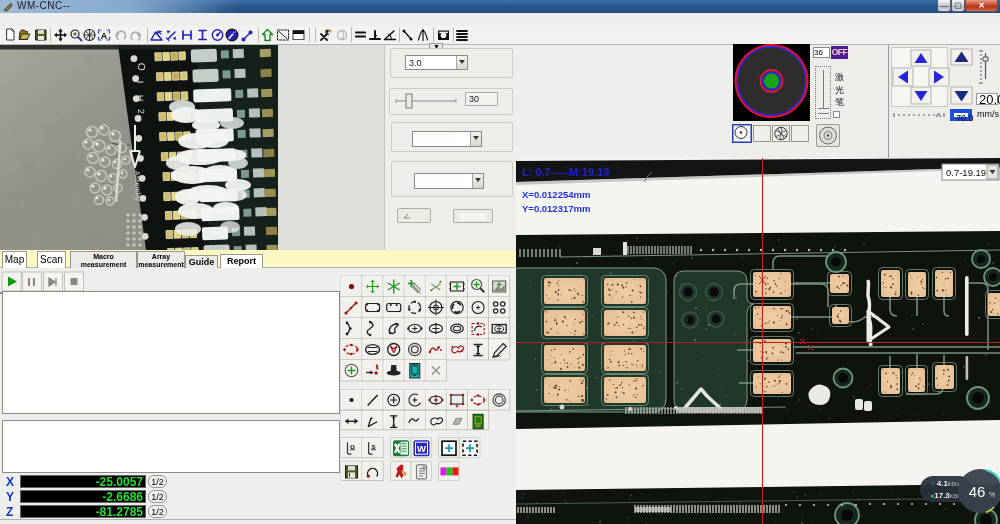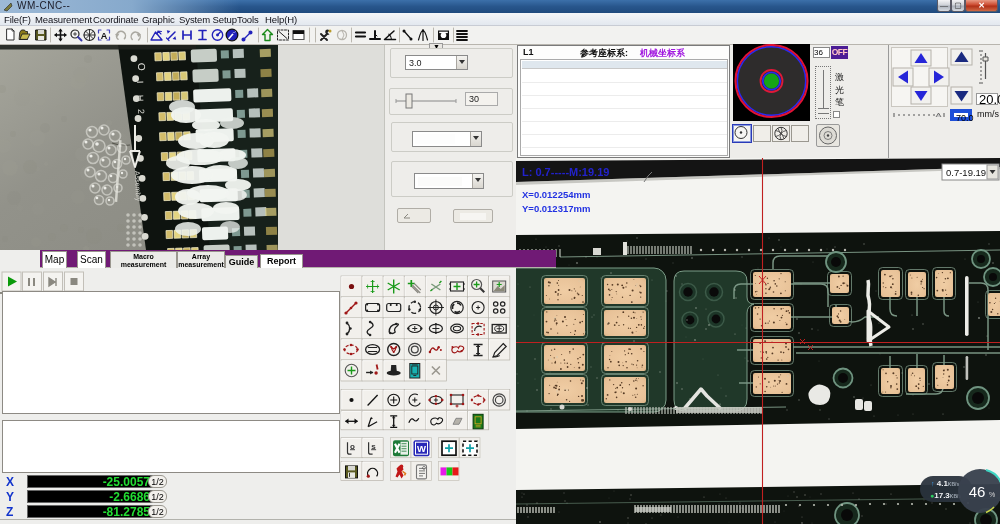--- a/index.html
+++ b/index.html
@@ -22,49 +22,40 @@
 #menubar span{position:absolute;top:0px;line-height:13px;}
 
 #toolbar{left:0;top:26px;width:1000px;height:19px;background:#f2f2f0;border-bottom:1px solid #b8b5ae;}
 
 .panel{background:#eeedea;}
 .gbox{position:absolute;border:1px solid #ccccc6;border-radius:2px;background:#eeedea;}
 .combo{position:absolute;background:#fff;border:1px solid #8a8a8a;font-size:9px;color:#222;}
 .combo .arr{position:absolute;right:0;top:0;bottom:0;width:11px;background:linear-gradient(180deg,#f4f3f0,#d9d6cf);border-left:1px solid #a9a6a0;}
 .combo .arr:after{content:"";position:absolute;left:2px;top:4px;border:3px solid transparent;border-top:4px solid #333;}
 
-#tabbar{left:0;top:250px;width:516px;height:18px;background:#701a75;border-bottom:1px solid #b5b2aa;margin-left:40px;}
+#tabbar{left:0;top:250px;width:516px;height:18px;background:#fef9c3;border-bottom:1px solid #b5b2aa;}
 .tab{position:absolute;top:1px;height:17px;background:#ebebe8;border:1px solid #9a978f;border-bottom:none;font-size:11px;text-align:center;color:#000;}
 
 .axis{position:absolute;left:4px;width:336px;height:13px;}
 .axis .lbl{position:absolute;left:2px;top:0;color:#1133cc;font-weight:bold;font-size:12px;}
-.axis .val{position:absolute;left:16px;top:0;width:126px;height:13px;background:#000;color:#22dd33;font-weight:bold;font-size:12px;text-align:right;line-height:13px;padding-right:2px;border:1px solid #666;margin-left:7px;}
+.axis .val{position:absolute;left:16px;top:0;width:126px;height:13px;background:#000;color:#22dd33;font-weight:bold;font-size:12px;text-align:right;line-height:13px;padding-right:2px;border:1px solid #666;}
 .axis .half{position:absolute;left:144px;top:0;width:19px;height:13px;background:#f2f0ec;border:1px solid #9a978f;font-size:9px;text-align:center;line-height:12px;border-radius:6px;}
 .listbox{position:absolute;background:#fff;border:1px solid #8d8a84;}
 </style>
 </head>
 <body>
 <div id="stage">
   <div id="titlebar" class="abs"></div>
   <div id="titlegrad" class="abs"></div>
   <svg class="abs" style="left:3px;top:2px" width="10" height="10">
       <path d="M1 8 L8 1 L9 4 L4 9 Z" fill="#7a7a3a" stroke="#333" stroke-width="0.7"></path>
     </svg>
   <div id="titletxt" class="abs">WM-CNC--</div>
   <div id="winbtns" class="abs"><span class="wbtn" style="width:14px">—</span><span class="wbtn" style="width:14px">▢</span><span class="wbtn" id="btnclose">✕</span></div>
 
-  <div id="menubar" class="abs">
-    <span style="left:4px">File(F)</span>
-    <span style="left:35px">Measurement</span>
-    <span style="left:93px">Coordinate</span>
-    <span style="left:142px">Graphic</span>
-    <span style="left:179px">System Setup</span>
-    <span style="left:237px">Tools</span>
-    <span style="left:265px">Help(H)</span>
-  </div>
 
   <div id="toolbar" class="abs">
   <svg width="470" height="19" style="position:absolute;left:0;top:0">
     <g stroke-linecap="round" stroke-linejoin="round" fill="none">
 
     <path d="M7 3 h5 l2 2 v9 h-7 z" fill="#fff" stroke="#333" stroke-width="1"></path>
           <path d="M12 3 v2 h2" stroke="#333" stroke-width="0.8"></path>
 
     <path d="M20 6 l1.5-2 h3 l1 1.5 h2 v8 h-8 z" fill="#8a7a1a" stroke="#222" stroke-width="0.9"></path>
           <path d="M20 13 l2-5 h8 l-2.5 5 z" fill="#c9bb4e" stroke="#222" stroke-width="0.9"></path>
@@ -436,34 +427,20 @@
         <span class="arr"></span>
       </div>
     <div class="abs" style="left:12px;top:163px;width:34px;height:15px;background:#eceae4;border:1px solid #b0ada6;border-radius:2px"><svg width="32" height="13">
           <path d="M6 8 l4-4 M6 8 h6" stroke="#8a8880" stroke-width="1"></path>
         </svg></div>
     <div class="abs" style="left:68px;top:164px;width:40px;height:14px;background:#eceae4;border:1px solid #b0ada6;border-radius:2px">
         <span style="position:absolute;left:6px;top:3px;width:26px;height:7px;background:#f6f5f2"></span>
       </div>
   </div>
 
-  <div class="abs" id="l1panel" style="left:517px;top:45px;width:213px;height:113px;background:#fdfdfc;border:1px solid #7a7a7a">
-    <div class="abs" style="left:5px;top:1px;font-size:9px;font-weight:bold;color:#111">L1</div>
-    <div class="abs" style="left:62px;top:1px;font-size:9px;font-weight:bold;color:#111">参考座标系:</div>
-    <div class="abs" style="left:122px;top:1px;font-size:9px;font-weight:bold;color:#a21ae0">机械坐标系</div>
-    <div class="abs" style="left:2px;top:13px;width:208px;height:97px;background:#fff;border:1px solid #aaa">
-      <div class="abs" style="left:1px;top:1px;width:205px;height:8px;background:#dfe7ee;border-bottom:1px solid #c8c8c8"></div>
-      <div class="abs" style="left:1px;top:22px;width:205px;height:1px;background:#ececec"></div>
-      <div class="abs" style="left:1px;top:35px;width:205px;height:1px;background:#ececec"></div>
-      <div class="abs" style="left:1px;top:48px;width:205px;height:1px;background:#ececec"></div>
-      <div class="abs" style="left:1px;top:61px;width:205px;height:1px;background:#ececec"></div>
-      <div class="abs" style="left:1px;top:74px;width:205px;height:1px;background:#ececec"></div>
-      <div class="abs" style="left:1px;top:87px;width:205px;height:1px;background:#ececec"></div>
-    </div>
-  </div>
 
   <div class="abs panel" id="camcirc" style="left:730px;top:45px;width:82px;height:113px">
     <svg class="abs" style="left:3px;top:-1px" width="77" height="77">
       <rect width="77" height="77" fill="#000"></rect>
       <circle cx="38.5" cy="37" r="34.3" fill="#2e2c2c" stroke="#2a2af0" stroke-width="1.7"></circle>
       <circle cx="38.5" cy="37" r="36" fill="none" stroke="#e01234" stroke-width="2.1"></circle>
       <circle cx="38.5" cy="37" r="11" fill="#2e2c2c" stroke="#e01838" stroke-width="1.8"></circle>
       <circle cx="38.5" cy="37" r="8.7" fill="none" stroke="#2a2af0" stroke-width="1.8"></circle>
       <circle cx="38.5" cy="37" r="7.6" fill="#16a416"></circle>
     </svg>

